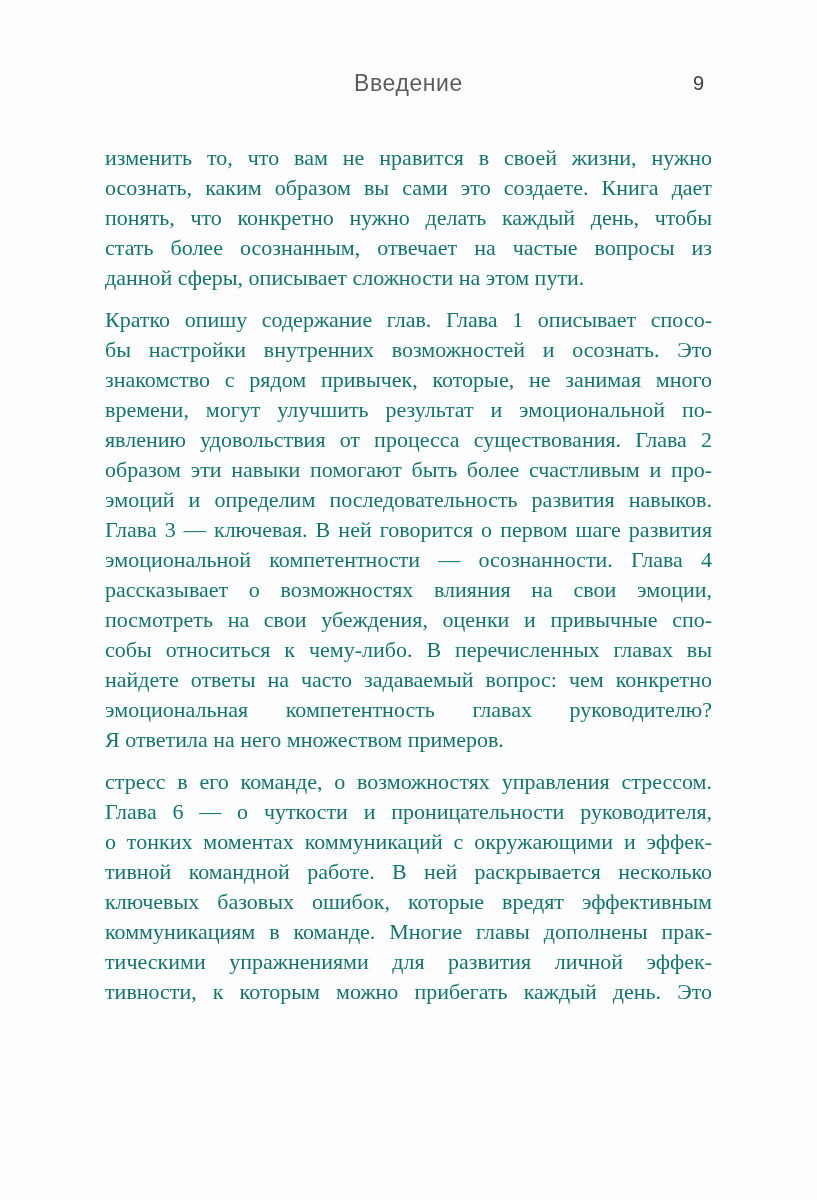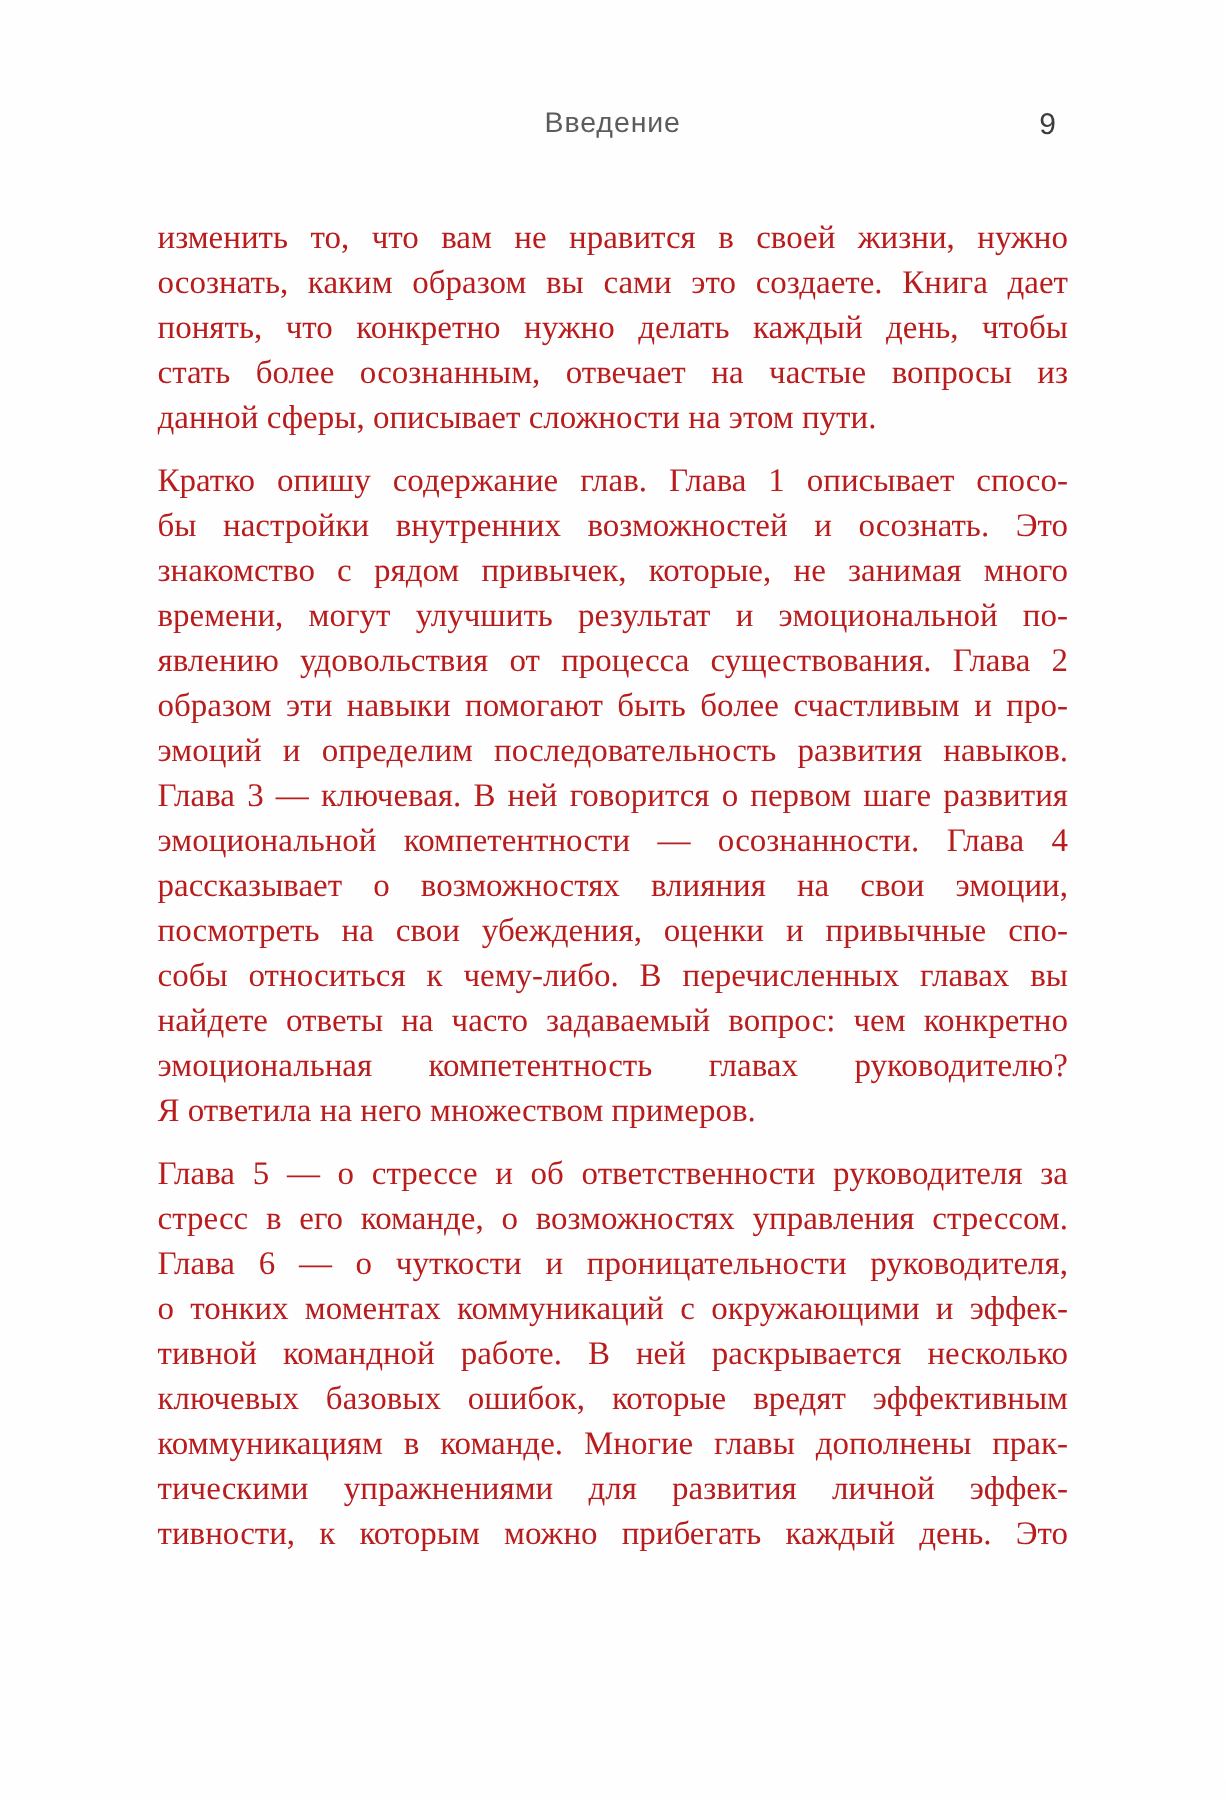--- a/index.html
+++ b/index.html
@@ -16,39 +16,39 @@
     position: absolute;
     top: 70px;
     left: 105px;
     right: 105px;
     height: 26px;
     font-family: "Liberation Sans", "DejaVu Sans", sans-serif;
   }
   .running-title {
     display: block;
     text-align: center;
-    font-size: 19px;
+    font-size: 23px;
     line-height: 26px;
     color: #5c5c5e;
     letter-spacing: 0.6px;
   }
   .page-number {
     position: absolute;
     top: 0;
     right: 8px;
     font-size: 20px;
     line-height: 26px;
     color: #3d3d3f;
   }
   .text-block {
     position: absolute;
     top: 143px;
     left: 105px;
     width: 607px;
-    color: #b91c1c;
+    color: #0f766e;
     font-size: 22px;
   }
   .paragraph { margin-bottom: 12px; }
   .line {
     height: 30px;
     line-height: 30px;
     white-space: nowrap;
     overflow: hidden;
     text-align: justify;
     text-align-last: justify;
@@ -85,21 +85,20 @@
         <div class="line">Глава 3 — ключевая. В ней говорится о первом шаге развития</div>
         <div class="line">эмоциональной компетентности — осознанности. Глава 4</div>
         <div class="line">рассказывает о возможностях влияния на свои эмоции,</div>
         <div class="line">посмотреть на свои убеждения, оценки и привычные спо-</div>
         <div class="line">собы относиться к чему-либо. В перечисленных главах вы</div>
         <div class="line">найдете ответы на часто задаваемый вопрос: чем конкретно</div>
         <div class="line">эмоциональная компетентность главах руководителю?</div>
         <div class="line last">Я ответила на него множеством примеров.</div>
       </div>
       <div class="paragraph">
-        <div class="line">Глава 5 — о стрессе и об ответственности руководителя за</div>
         <div class="line">стресс в его команде, о возможностях управления стрессом.</div>
         <div class="line">Глава 6 — о чуткости и проницательности руководителя,</div>
         <div class="line">о тонких моментах коммуникаций с окружающими и эффек-</div>
         <div class="line">тивной командной работе. В ней раскрывается несколько</div>
         <div class="line">ключевых базовых ошибок, которые вредят эффективным</div>
         <div class="line">коммуникациям в команде. Многие главы дополнены прак-</div>
         <div class="line">тическими упражнениями для развития личной эффек-</div>
         <div class="line">тивности, к которым можно прибегать каждый день. Это</div>
       </div>
     </div>

